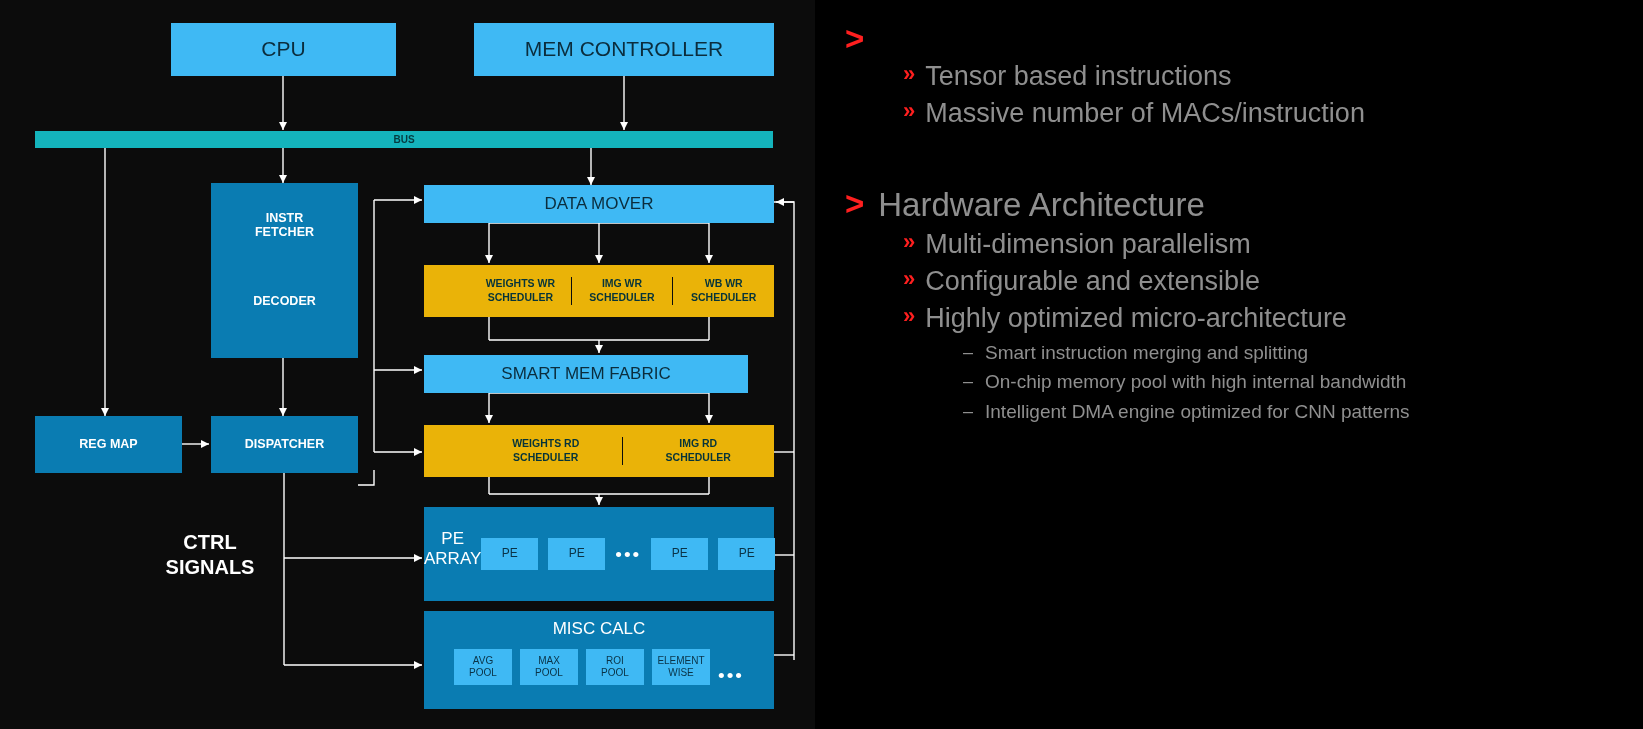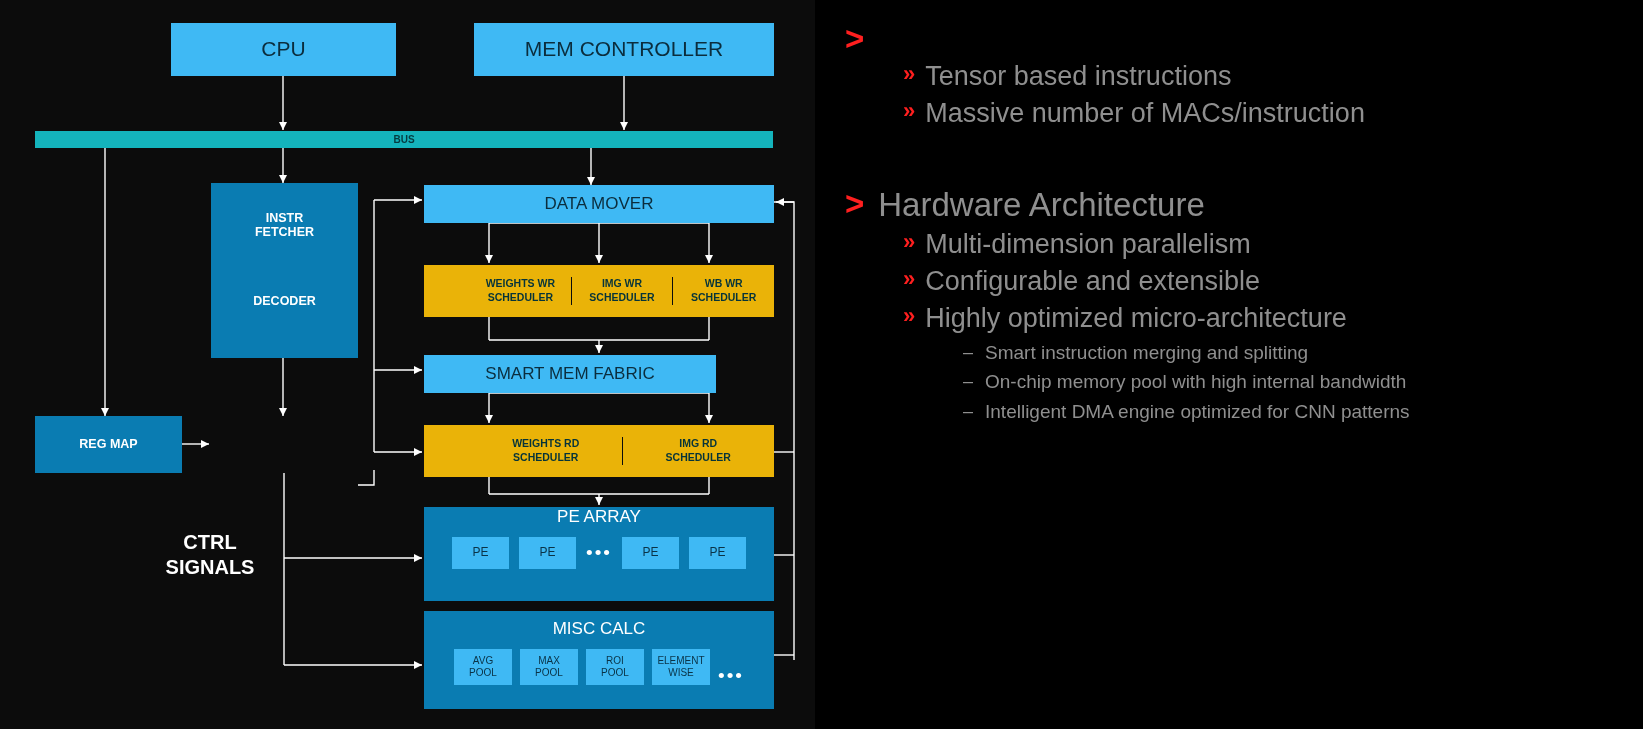--- a/index.html
+++ b/index.html
@@ -26,27 +26,27 @@
 
   .regmap{left:35px;top:416px;width:147px;height:57px;font-size:12.5px;font-weight:bold;}
   .dispatch{left:211px;top:416px;width:147px;height:57px;font-size:12.5px;font-weight:bold;}
 
   .datamover{left:424px;top:185px;width:350px;height:38px;font-size:17px;}
   .schedrow{left:424px;top:265px;width:350px;height:52px;display:flex;}
   .schedrow .cell{flex:1;display:flex;align-items:center;justify-content:center;text-align:center;
      font-size:10.5px;font-weight:bold;color:#06343a;border-right:1px solid #0c0c0c;line-height:1.3;}
   .schedrow .cell:last-child{border-right:none;}
 
-  .smartmem{left:424px;top:355px;width:292px;height:38px;font-size:17px;}
+  .smartmem{left:424px;top:355px;width:324px;height:38px;font-size:17px;}
   .schedrow2{left:424px;top:425px;width:350px;height:52px;display:flex;}
   .schedrow2 .cell{flex:1;display:flex;align-items:center;justify-content:center;text-align:center;
      font-size:10.5px;font-weight:bold;color:#06343a;border-right:1px solid #0c0c0c;line-height:1.3;}
   .schedrow2 .cell:last-child{border-right:none;}
 
-  .pearray{left:424px;top:507px;width:350px;height:94px;flex-direction:column;justify-content:flex-start;padding-top:0;font-size:17px;}
+  .pearray{left:424px;top:507px;width:350px;height:94px;flex-direction:row;justify-content:flex-start;padding-top:0;font-size:17px;}
   .pearray .title{margin-bottom:10px;}
   .pe-list{display:flex;align-items:center;gap:10px;}
   .pe-box{width:57px;height:32px;display:flex;align-items:center;justify-content:center;}
   .dots{color:#fff;font-size:19px;letter-spacing:2px;line-height:1;}
 
   .misc{left:424px;top:611px;width:350px;height:98px;flex-direction:column;justify-content:flex-start;padding-top:8px;font-size:17px;}
   .misc .title{margin-bottom:10px;}
   .misc-list{display:flex;align-items:flex-end;gap:8px;}
   .misc-box{width:58px;height:36px;display:flex;align-items:center;justify-content:center;text-align:center;font-size:10px;line-height:1.2;color:#0a3347;}
 
@@ -141,20 +141,21 @@
 
     <div class="blk deepblue instr">
       <div class="t1">
         <span>INSTR</span><br>
         <span>FETCHER</span>
       </div>
       <div class="t2">DECODER</div>
     </div>
 
     <div class="blk deepblue regmap">REG MAP</div>
+    <div class="blk deepblue dispatch">DISPATCHER</div>
 
     <div class="ctrl">
       <span>CTRL</span><br>
       <span>SIGNALS</span>
     </div>
 
     <div class="blk lightblue datamover">DATA MOVER</div>
 
     <div class="blk teal2 schedrow">
       <div class="cell">

